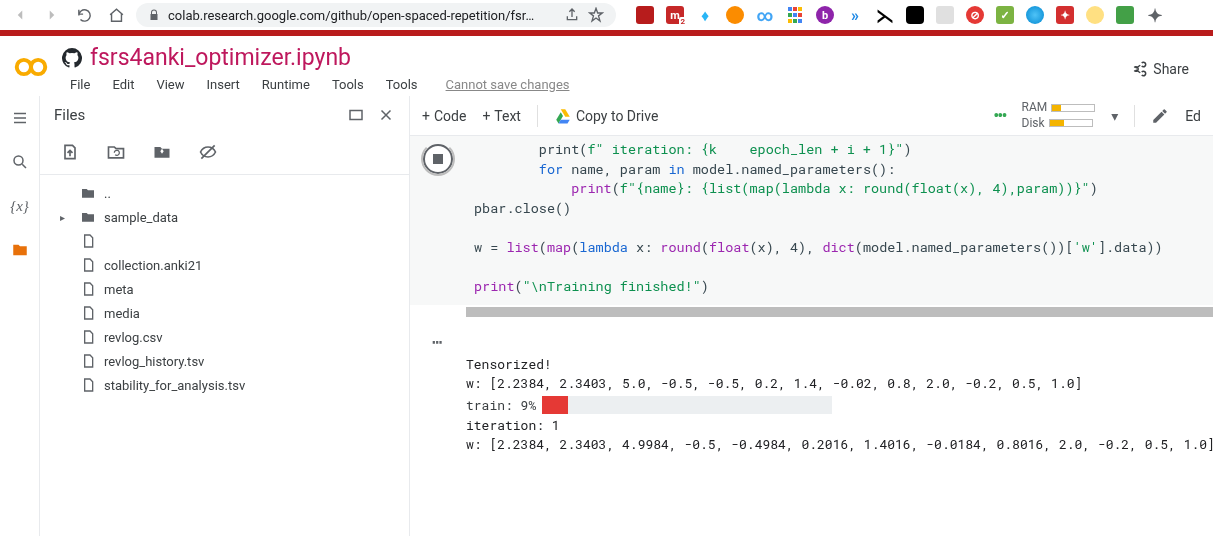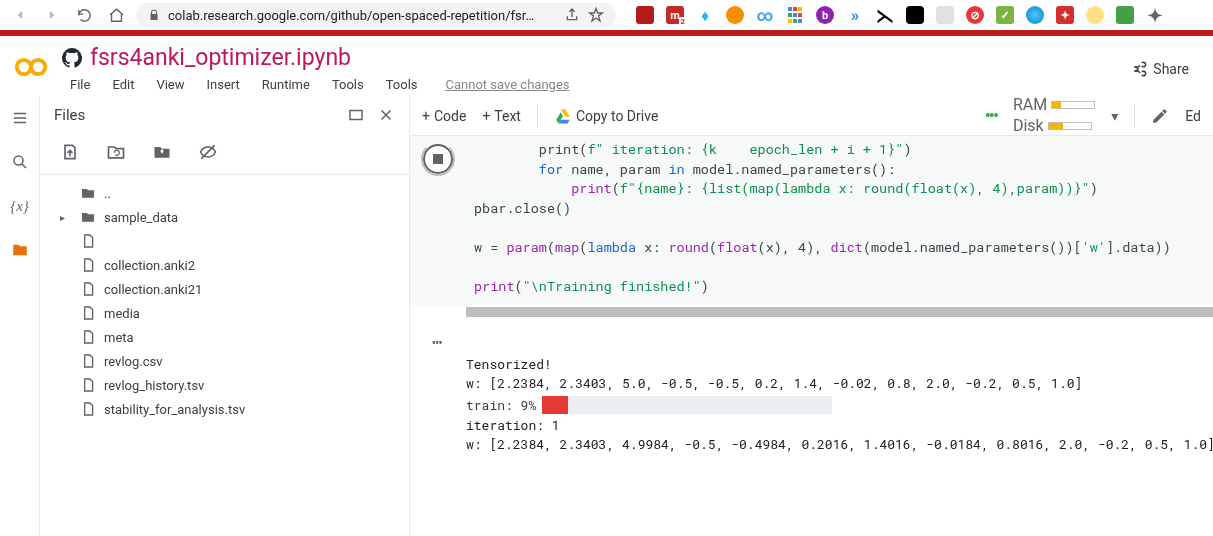--- a/index.html
+++ b/index.html
@@ -39,21 +39,21 @@
 .files-tree { padding: 6px 0; overflow-y: auto; }
 .tree-item { display: flex; align-items: center; gap: 6px; padding: 4px 8px 4px 20px; font-size: 13px; color: #3c4043; cursor: pointer; }
 .tree-item .caret { width: 14px; font-size: 10px; color: #5f6368; }
 .tree-icon { width: 18px; color: #5f6368; }
 
 
 .nb-area { flex: 1; display: flex; flex-direction: column; overflow: hidden; }
 .nb-toolbar { display: flex; align-items: center; height: 40px; padding: 0 12px; gap: 16px; border-bottom: 1px solid #e8eaed; font-size: 14px; color: #3c4043; }
 .nb-toolbar .btn { display: flex; align-items: center; gap: 4px; cursor: pointer; }
 .nb-toolbar .spacer { flex: 1; }
-.resource-meter { font-size: 16px; line-height: 1.3; color: #5f6368; }
+.resource-meter { font-size: 12px; line-height: 1.3; color: #5f6368; }
 .resource-meter .row { display: flex; align-items: center; gap: 4px; }
 .meter-bar { width: 44px; height: 8px; border: 1px solid #bdbdbd; position: relative; }
 .meter-bar .fill { position: absolute; left: 0; top: 0; bottom: 0; background: #f4b400; }
 
 .nb-scroll { flex: 1; overflow: auto; padding: 0; }
 .code-cell { display: flex; padding: 0 10px 0 0; background: #f7f8f8; }
 .cell-gutter { width: 56px; display: flex; justify-content: center; padding-top: 8px; position: relative; }
 .stop-btn { width: 30px; height: 30px; border-radius: 50%; border: 2px solid #5f6368; display: flex; align-items: center; justify-content: center; background: #fff; }
 .stop-btn .sq { width: 10px; height: 10px; background: #5f6368; }
 .spinner { position: absolute; width: 34px; height: 34px; border: 2px solid #bdbdbd; border-top-color: transparent; border-radius: 50%; top: 6px; }
@@ -273,48 +273,39 @@
             </svg>
           </span>
         </div>
         <div class="tree-item">
           <span class="caret"></span>
           <span class="tree-icon">
             <svg width="16" height="16" viewBox="0 0 24 24">
               <path fill="none" stroke="currentColor" stroke-width="2" d="M7 3h8l4 4v14H7z"></path>
             </svg>
           </span>
-          <span>collection.anki2</span>
-        </div>
-        <div class="tree-item">
-          <span class="caret"></span>
-          <span class="tree-icon">
-            <svg width="16" height="16" viewBox="0 0 24 24">
-              <path fill="none" stroke="currentColor" stroke-width="2" d="M7 3h8l4 4v14H7z"></path>
-            </svg>
-          </span>
           <span>collection.anki21</span>
         </div>
         <div class="tree-item">
           <span class="caret"></span>
           <span class="tree-icon">
             <svg width="16" height="16" viewBox="0 0 24 24">
               <path fill="none" stroke="currentColor" stroke-width="2" d="M7 3h8l4 4v14H7z"></path>
             </svg>
           </span>
+          <span>meta</span>
+        </div>
+        <div class="tree-item">
+          <span class="caret"></span>
+          <span class="tree-icon">
+            <svg width="16" height="16" viewBox="0 0 24 24">
+              <path fill="none" stroke="currentColor" stroke-width="2" d="M7 3h8l4 4v14H7z"></path>
+            </svg>
+          </span>
           <span>media</span>
-        </div>
-        <div class="tree-item">
-          <span class="caret"></span>
-          <span class="tree-icon">
-            <svg width="16" height="16" viewBox="0 0 24 24">
-              <path fill="none" stroke="currentColor" stroke-width="2" d="M7 3h8l4 4v14H7z"></path>
-            </svg>
-          </span>
-          <span>meta</span>
         </div>
         <div class="tree-item">
           <span class="caret"></span>
           <span class="tree-icon">
             <svg width="16" height="16" viewBox="0 0 24 24">
               <path fill="none" stroke="currentColor" stroke-width="2" d="M7 3h8l4 4v14H7z"></path>
             </svg>
           </span>
           <span>revlog.csv</span>
         </div>
@@ -390,21 +381,21 @@
           <div class="spinner"></div>
           <div class="stop-btn">
               <div class="sq"></div>
             </div>
         </div>
         <div class="code-content" id="code-content">        print(<span class="str">f" iteration: {k    epoch_len + i + 1}"</span>)
         <span class="kw">for</span> name, param <span class="kw">in</span> model.named_parameters():
             <span class="builtin">print</span>(<span class="str">f"{name}: {list(map(lambda x: round(float(x), 4),param))}"</span>)
 pbar.close()
 
-w = <span class="builtin">param</span>(<span class="builtin">map</span>(<span class="kw">lambda</span> x: <span class="builtin">round</span>(<span class="builtin">float</span>(x), 4), <span class="builtin">dict</span>(model.named_parameters())[<span class="str">'w'</span>].data))
+w = <span class="builtin">list</span>(<span class="builtin">map</span>(<span class="kw">lambda</span> x: <span class="builtin">round</span>(<span class="builtin">float</span>(x), 4), <span class="builtin">dict</span>(model.named_parameters())[<span class="str">'w'</span>].data))
 
 <span class="builtin">print</span>(<span class="str">"\nTraining finished!"</span>)
 </div>
       </div>
       <div class="hscroll"></div>
 
       <div class="output-block">
         <div class="out-row">
           <div class="out-gutter">⋯</div>
         </div>

